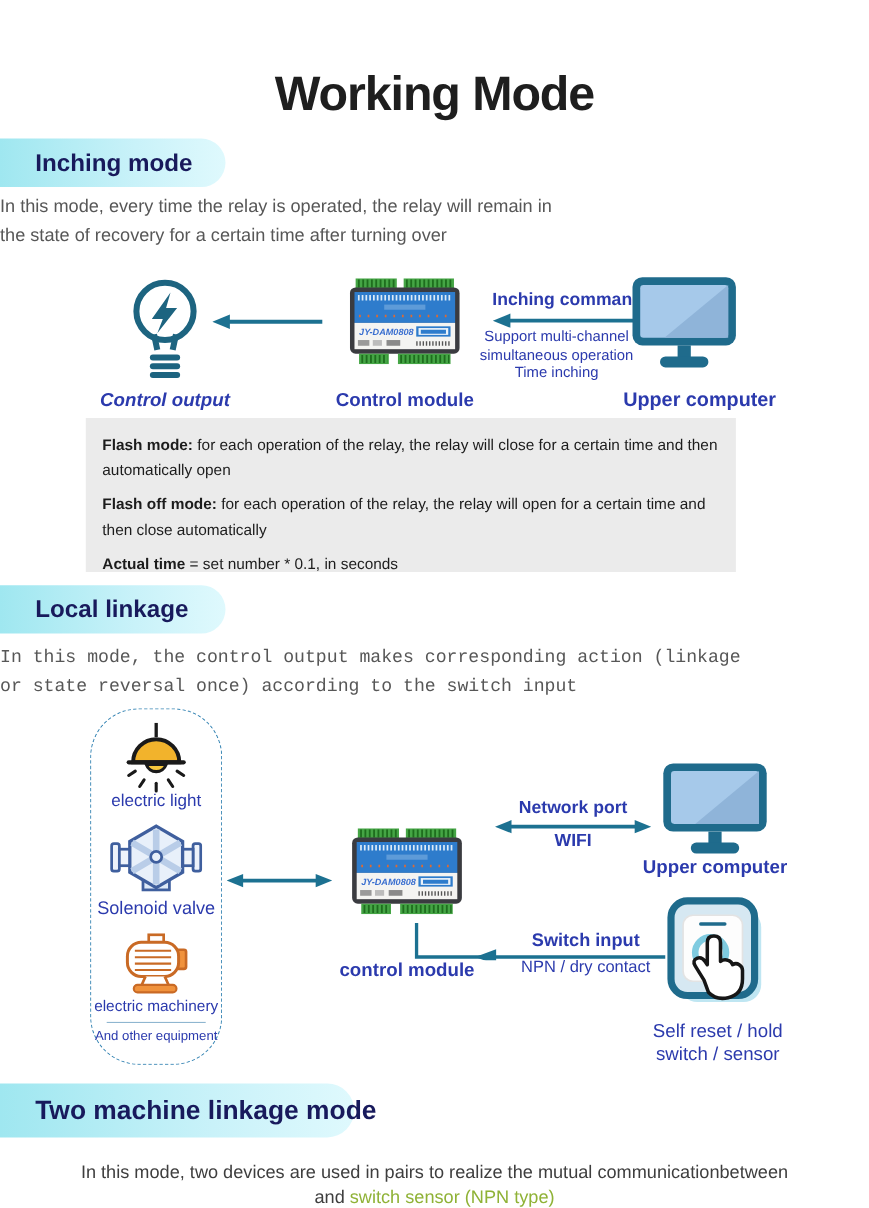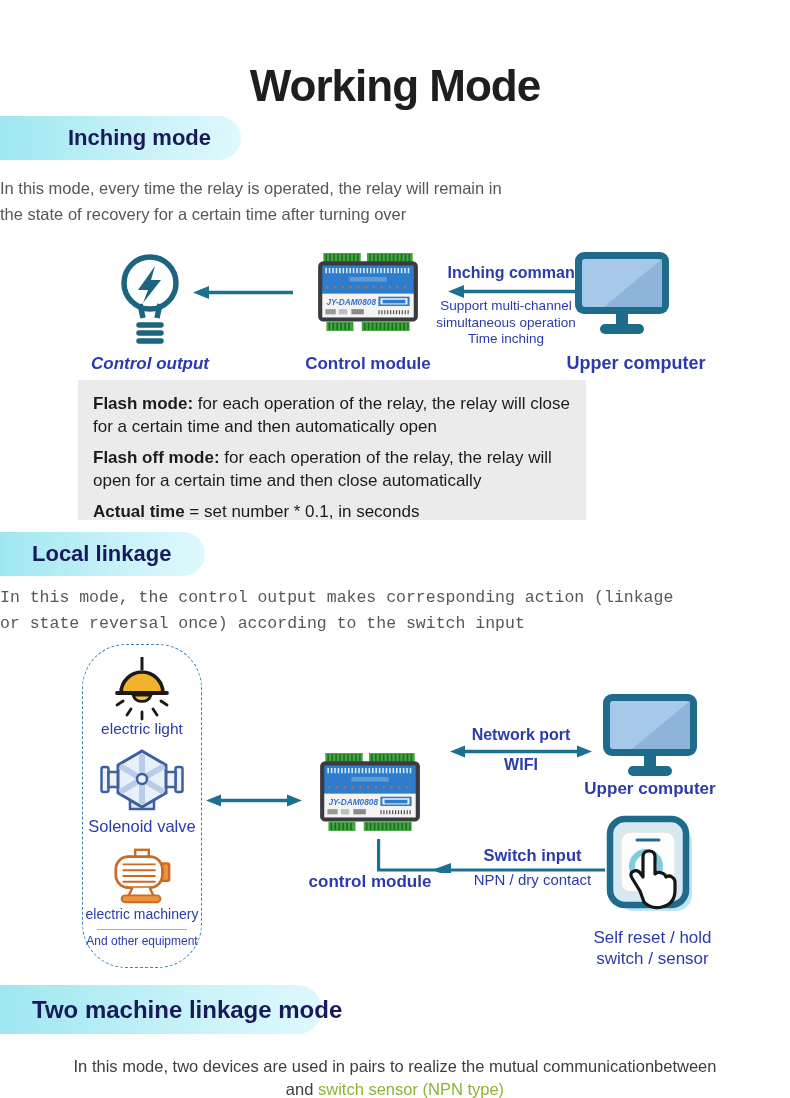--- a/index.html
+++ b/index.html
@@ -7,40 +7,40 @@
          font-family:"Liberation Sans", sans-serif;margin-top:27px;}
   .abs{position:absolute;}
   h1.title{position:absolute;top:34px;left:0;width:790px;margin:0;text-align:center;
            font-size:44px;font-weight:bold;color:#1e1e1e;letter-spacing:-1px;}
   .pill{position:absolute;left:0;height:44px;background:linear-gradient(90deg,#9fe7f0 0%,#c9f2f9 60%,#dff9fd 100%);
         border-radius:0 24px 24px 0;display:flex;align-items:center;}
   .pill span{font-size:22px;font-weight:bold;color:#181a5c;padding-left:32px;white-space:nowrap;}
   .desc{position:absolute;left:0;width:790px;text-align:left;color:#575757;font-size:16.5px;line-height:26px;}
   .lbl{position:absolute;text-align:center;font-weight:bold;color:#2b3aad;font-size:17px;line-height:20px;}
   .ann{position:absolute;text-align:center;color:#2b3aad;font-size:13.5px;line-height:16.5px;}
-  .notebox{position:absolute;left:78px;top:353px;width:508px;height:140px;background:#ebebeb;box-sizing:border-box;
-           padding:13px 15px;color:#1c1c1c;font-size:17px;line-height:22.5px;}
+  .notebox{position:absolute;left:78px;top:353px;width:591px;height:140px;background:#ebebeb;box-sizing:border-box;
+           padding:13px 15px;color:#1c1c1c;font-size:14px;line-height:22.5px;}
   .notebox p{margin:0 0 9px 0;}
   .notebox b{font-weight:bold;}
   .dashedbox{position:absolute;left:82px;top:617px;width:120px;height:324px;border:1.6px dashed #3a87b5;
              border-radius:44px;box-sizing:border-box;}
   .divider{position:absolute;left:97px;top:902px;width:90px;border-top:1.3px solid #8fb6d0;}
   .bottomtext{position:absolute;left:35px;top:1028px;width:720px;text-align:center;color:#3e3e3e;
               font-size:16.5px;line-height:22.5px;}
   .green{color:#8fb236;}
   svg{display:block;}
 </style>
 </head>
 <body>
 
 <div id="stage">
 
   <h1 class="title">Working Mode</h1>
 
-  <div class="pill" style="top:89px;width:205px;padding-left:36px;">
+  <div class="pill" style="top:99px;width:205px;">
     <span>Inching mode</span>
   </div>
 
   <div class="desc" style="top:148px;">
     <div>In this mode, every time the relay is operated, the relay will remain in</div>
     <div>the state of recovery for a certain time after turning over</div>
   </div>
 
   <svg class="abs" style="left:110px;top:222px;" width="80" height="96" viewBox="0 0 80 96">
     <circle cx="40" cy="34" r="26" fill="none" stroke="#1d6480" stroke-width="5.5"></circle>

